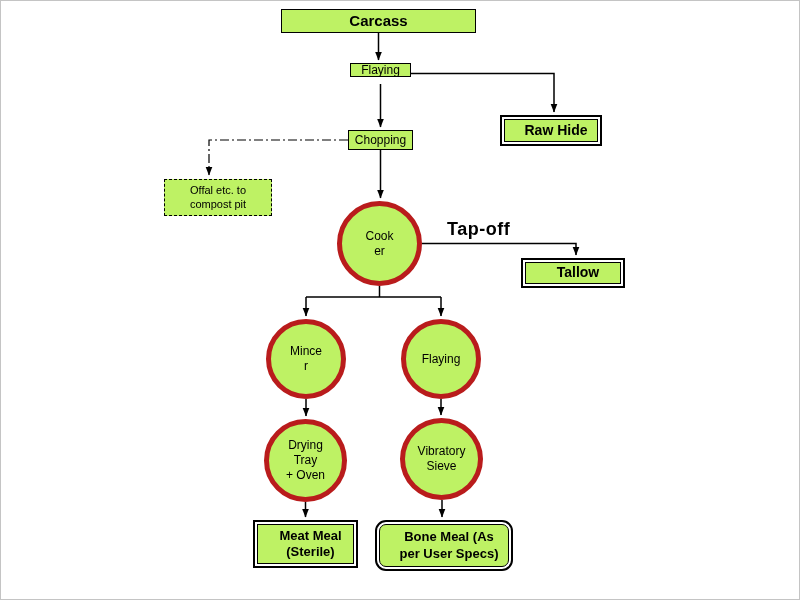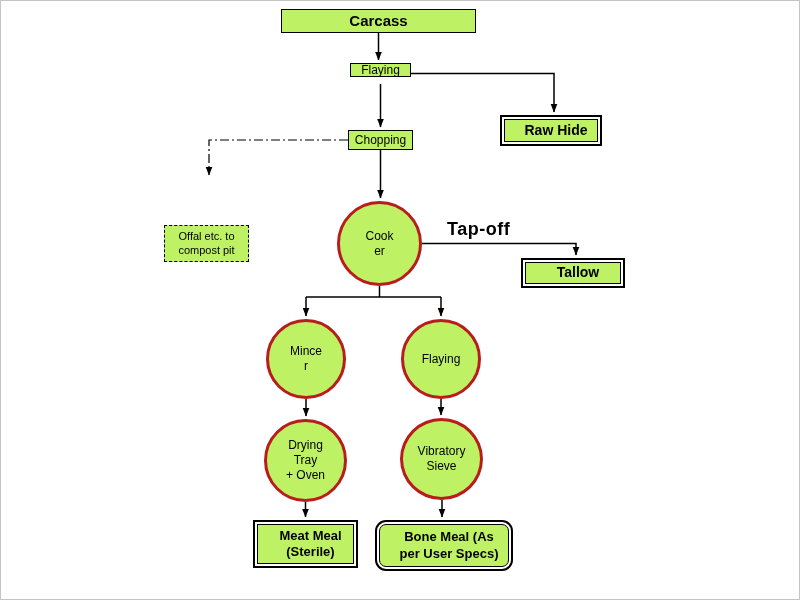--- a/index.html
+++ b/index.html
@@ -26,29 +26,29 @@
   .node {
     position: absolute;
     display: flex;
     align-items: center;
     justify-content: center;
     text-align: center;
     background: #bef264;
   }
   .rect   { border: 1px solid #000; }
   .heavy  { border: 1px solid #000; outline: 2px solid #000; outline-offset: 2px; font-weight: 700; padding-left: 10px; }
-  .circle { border: 3px solid #b91c1c; border-radius: 50%; }
+  .circle { border: 5px solid #b91c1c; border-radius: 50%; }
   .dashedbox { border: 1px dashed #000; }
   .label  { white-space: pre-line; line-height: 1.25; }
 
   #carcass   { left: 280px; top: 8px;   width: 195px; height: 24px; font-size: 15px; font-weight: 700; }
   #flaying   { left: 349px; top: 62px;  width: 61px;  height: 14px; font-size: 12px; }
   #raw-hide  { left: 503px; top: 118px; width: 94px;  height: 23px; font-size: 14px; }
   #chopping  { left: 347px; top: 129px; width: 65px;  height: 20px; font-size: 12px; justify-content: center; }
-  #offal     { left: 163px; top: 178px; width: 85px;  height: 37px; font-size: 11px; margin-top: 46px; }
+  #offal     { left: 163px; top: 178px; width: 108px;  height: 37px; font-size: 11px; }
   #cooker    { left: 336px; top: 200px; width: 85px;  height: 85px; font-size: 12px; }
   #tallow    { left: 524px; top: 261px; width: 96px;  height: 22px; font-size: 14px; }
   #mincer    { left: 265px; top: 318px; width: 80px;  height: 80px; font-size: 12px; }
   #crusher   { left: 400px; top: 318px; width: 80px;  height: 80px; font-size: 12px; }
   #drying    { left: 263px; top: 418px; width: 83px;  height: 83px; font-size: 12px; }
   #vibratory { left: 399px; top: 417px; width: 83px;  height: 82px; font-size: 12px; }
   #meat-meal { left: 256px; top: 523px; width: 97px;  height: 40px; font-size: 13px; }
   #bone-meal { left: 378px; top: 523px; width: 130px; height: 43px; font-size: 13px; border-radius: 7px; }
 
   #tap-off {

